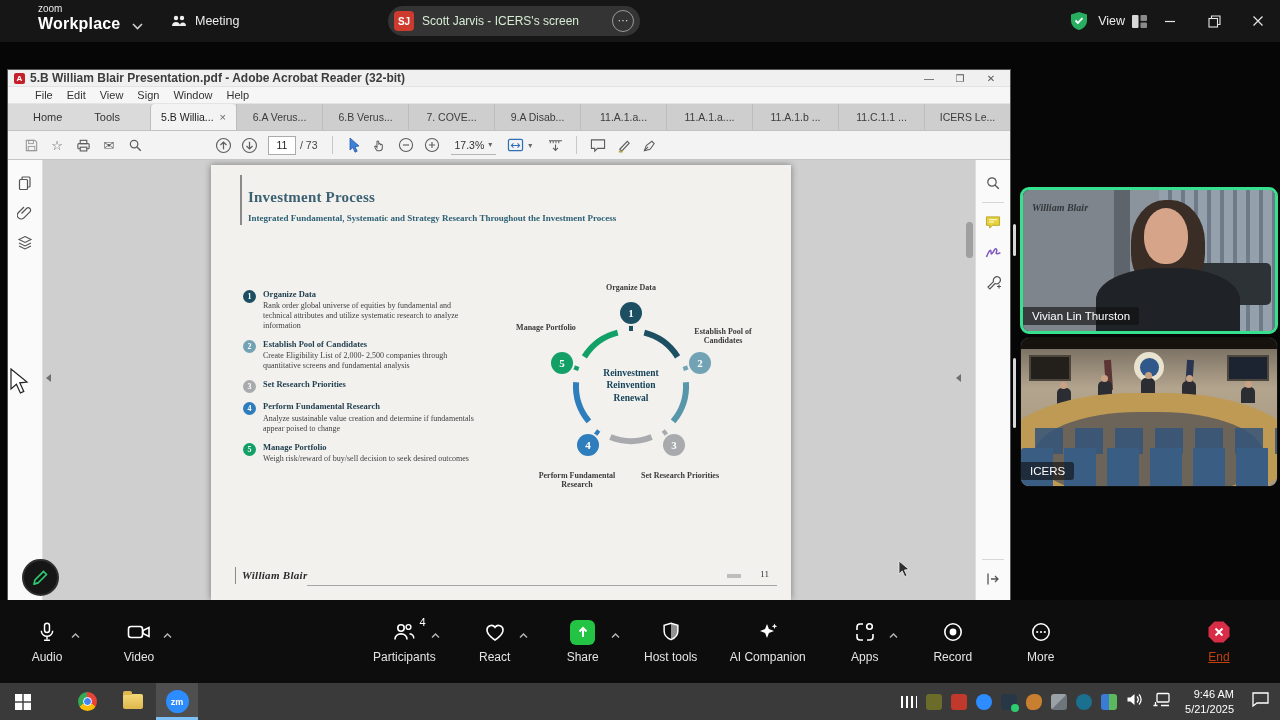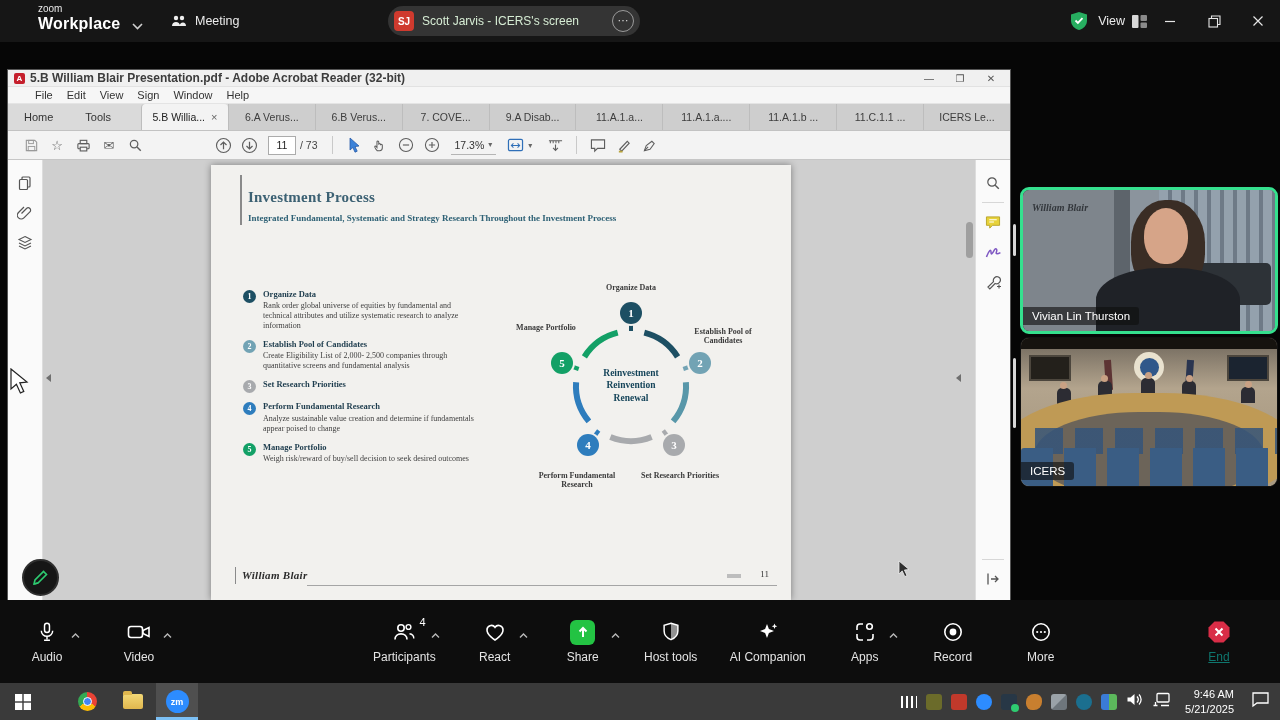--- a/index.html
+++ b/index.html
@@ -22,21 +22,21 @@
   
   .stage{position:absolute;left:0;top:42px;width:1280px;height:558px;background:#060606;}
   
   .acw{position:absolute;left:8px;top:28px;width:1002px;height:530px;background:#efefef;box-shadow:0 0 0 1px #555;}
   .ac-title{height:17px;background:#f0f0f0;display:flex;align-items:center;padding:0 6px;gap:5px;border-bottom:1px solid #e2e2e2;box-sizing:border-box;}
   .ac-appico{width:11px;height:11px;background:#c51f2c;border-radius:2px;color:#fff;font-size:8px;font-weight:700;line-height:11px;text-align:center;flex:none;}
   .ac-title .t{font-size:12px;color:#3c3c3c;flex:1;white-space:nowrap;overflow:hidden;font-weight:bold;}
   .ac-title .wbtn{width:26px;text-align:center;color:#555;font-size:10px;}
   .ac-menu{height:17px;background:#f6f6f6;display:flex;align-items:center;padding-left:20px;border-bottom:1px solid #e4e4e4;box-sizing:border-box;}
   .ac-menu span{font-size:11px;color:#333;padding:0 7px;}
-  .ac-tabs{height:27px;background:#dadada;display:flex;align-items:flex-end;border-bottom:1px solid #c2c2c2;box-sizing:border-box;}
+  .ac-tabs{height:27px;background:#dadada;display:flex;align-items:flex-end;border-bottom:1px solid #c2c2c2;box-sizing:border-box;padding-left:9px;}
   .ac-tab-plain{font-size:11px;color:#333;padding:0 16px;line-height:26px;}
   .dtab{width:87px;height:26px;line-height:26px;font-size:10.5px;color:#3d3d3d;text-align:center;background:#cecece;border-left:1px solid #bdbdbd;box-sizing:border-box;white-space:nowrap;overflow:hidden;padding:0 4px;}
   .dtab.first{margin-left:14px;border-left:1px solid #bdbdbd;}
   .dtab.active{background:#f3f3f3;border-radius:4px 4px 0 0;color:#222;display:flex;align-items:center;justify-content:center;gap:6px;}
   .dtab .x{color:#666;font-size:11px;}
   .ac-toolbar{height:29px;background:#f3f3f3;border-bottom:1px solid #c6c6c6;display:flex;align-items:center;box-sizing:border-box;padding:0 10px;}
   .ti{display:flex;align-items:center;justify-content:center;width:26px;height:22px;flex:none;}
   .ti.glyph{font-size:13px;color:#5e5e5e;}
   .tsep{width:1px;height:18px;background:#c9c9c9;margin:0 8px;flex:none;}
   .pagebox{width:26px;height:17px;background:#fff;border:1px solid #ababab;font-size:10.5px;color:#222;text-align:center;line-height:17px;margin:0 4px 0 6px;}
@@ -111,21 +111,21 @@
   
   .ztbar{position:absolute;left:0;top:600px;width:1280px;height:83px;background:#0d0d0d;display:flex;align-items:center;box-sizing:border-box;padding:0 18px;}
   .zt-item{display:flex;flex-direction:column;align-items:center;gap:5px;color:#e4e4e4;font-size:12px;position:relative;min-width:58px;}
   .zt-ico{height:26px;display:flex;align-items:center;justify-content:center;}
   .zt-caret{position:absolute;top:9px;right:-4px;}
   .share-sq{width:25px;height:25px;border-radius:6px;display:flex;align-items:center;justify-content:center;}
   .pcount{position:absolute;top:-3px;right:10px;font-size:11px;color:#fff;}
   .zt-left{display:flex;gap:34px;}
   .zt-center{display:flex;gap:30px;margin-left:205px;}
   .zt-end{margin-left:auto;margin-right:14px;}
-  .end-lbl{color:#0f766e;text-decoration:underline;}
+  .end-lbl{color:#c2410c;text-decoration:underline;}
   
   .taskbar{position:absolute;left:0;top:683px;width:1280px;height:37px;background:#3a3a3a;display:flex;align-items:center;}
   .tb-ico{width:46px;height:37px;display:flex;align-items:center;justify-content:center;flex:none;}
   .chrome-ico{width:19px;height:19px;border-radius:50%;background:conic-gradient(#ea4335 0 120deg,#fbbc05 120deg 240deg,#34a853 240deg 360deg);position:relative;}
   .chrome-ico i{position:absolute;left:5px;top:5px;width:9px;height:9px;border-radius:50%;background:#4285f4;border:1.6px solid #fff;box-sizing:border-box;}
   .folder-ico{width:20px;height:15px;background:linear-gradient(#f3d876,#e0b74e);border-radius:2px;position:relative;}
   .folder-ico:before{content:"";position:absolute;left:0;top:-3px;width:9px;height:4px;background:#e0b74e;border-radius:2px 2px 0 0;}
   .zm-tile{width:42px;height:37px;background:#4f4f4f;display:flex;align-items:center;justify-content:center;position:relative;flex:none;}
   .zm-circ{width:23px;height:23px;border-radius:50%;background:#2d8cff;color:#fff;font-size:9px;font-weight:700;display:flex;align-items:center;justify-content:center;}
   .zm-tile u{position:absolute;left:0;bottom:0;width:42px;height:3px;background:#7cc0f5;}

